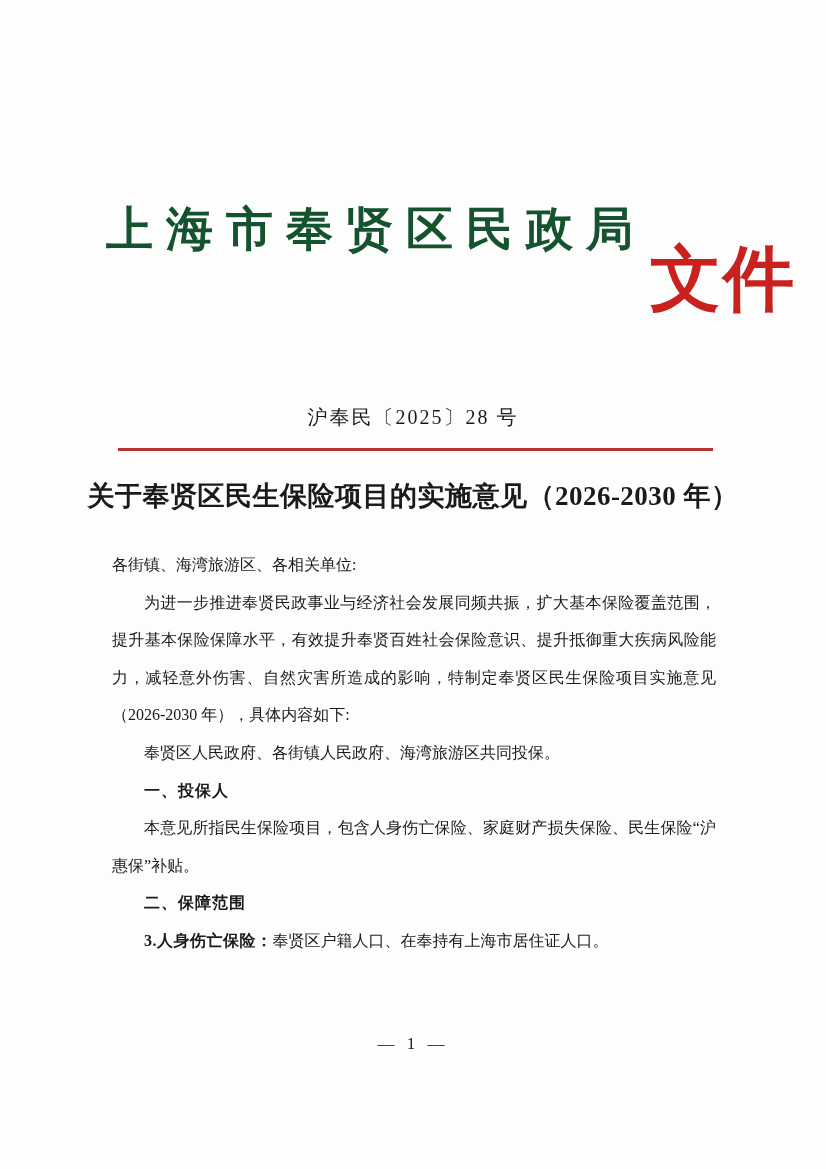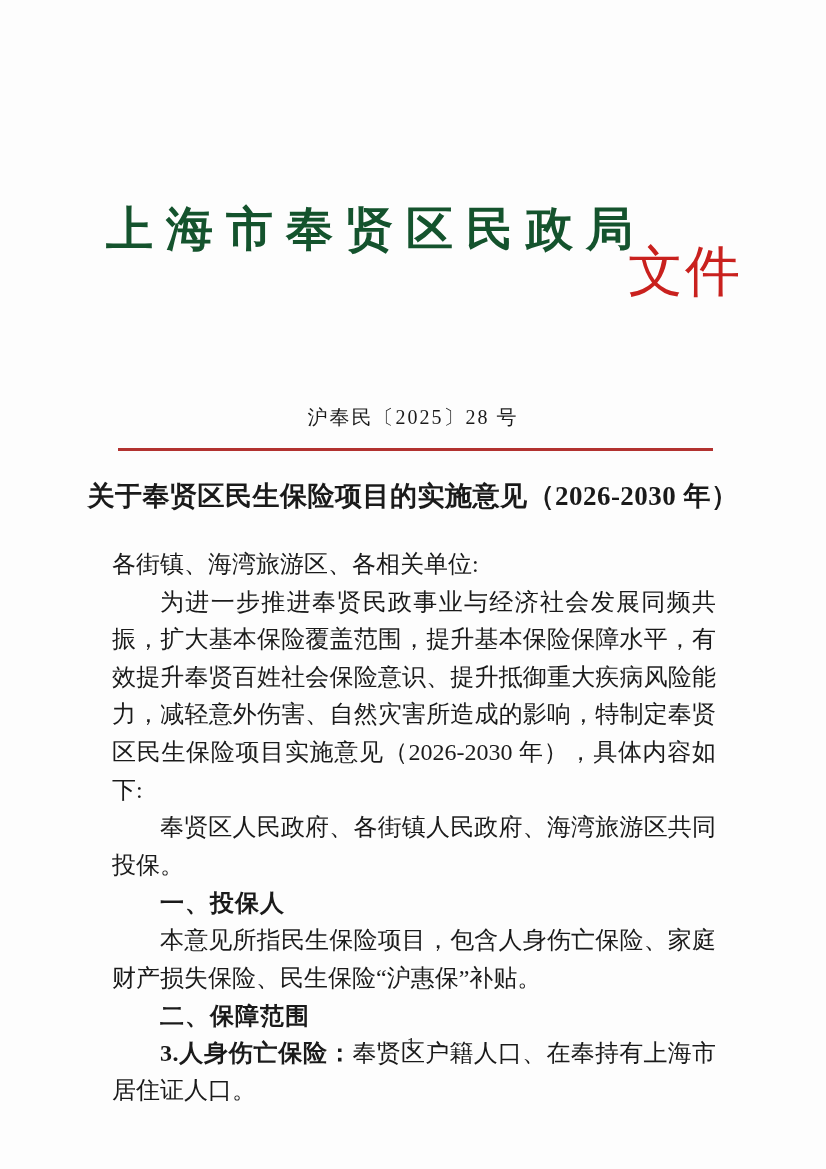--- a/index.html
+++ b/index.html
@@ -31,23 +31,23 @@
     letter-spacing: 13px;
     line-height: 1;
     white-space: nowrap;
   }
   .org-line.second {
     margin-top: 39px;
   }
   .doc-type-label {
     position: absolute;
     top: 244px;
-    left: 628px;
-    font-size: 55px;
-    font-weight: 400;
+    left: 650px;
+    font-size: 71px;
+    font-weight: 700;
     letter-spacing: 2px;
     line-height: 1;
     white-space: nowrap;
   }
 
   
   .doc-number {
     position: absolute;
     top: 404px;
     left: 0;
@@ -78,21 +78,21 @@
     letter-spacing: 0.5px;
     white-space: nowrap;
   }
 
   
   .document-body {
     position: absolute;
     top: 546px;
     left: 112px;
     width: 604px;
-    font-size: 24px;
+    font-size: 16px;
     line-height: 37.6px;
     text-align: justify;
   }
   .document-body p {
     margin: 0;
     padding: 0;
   }
   .para.indent { text-indent: 2em; }
   .para.heading {
     text-indent: 2em;

